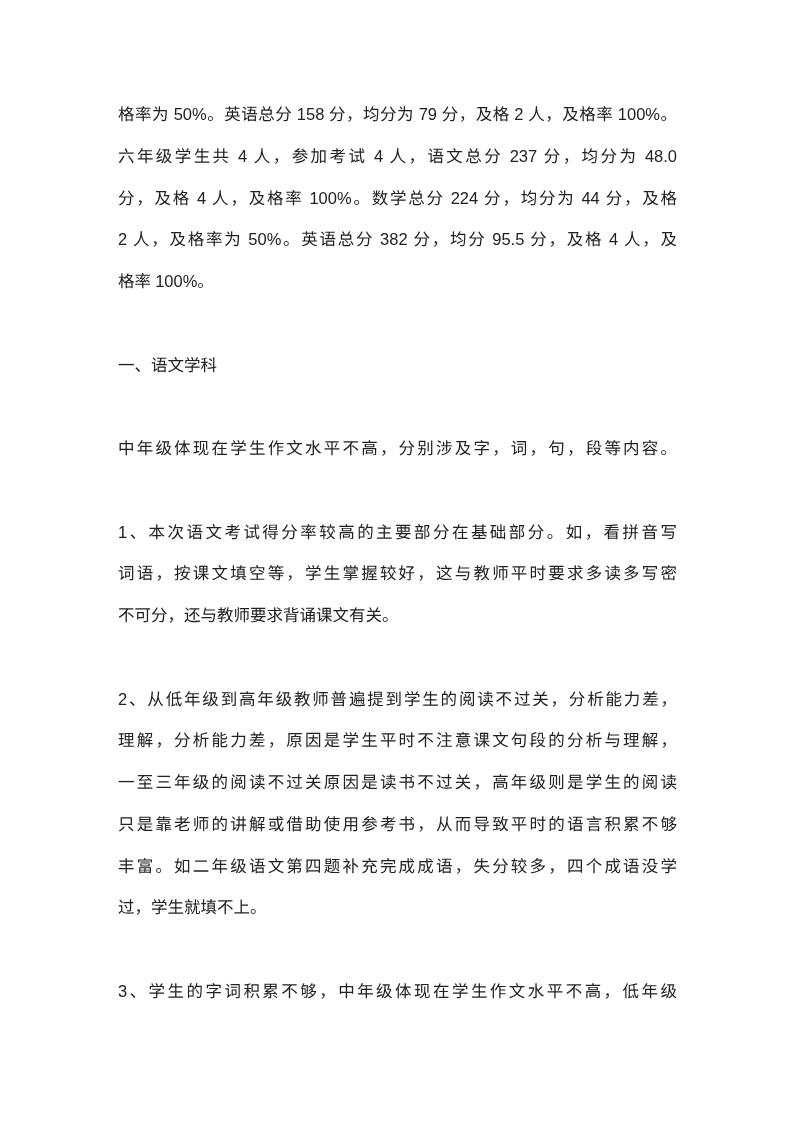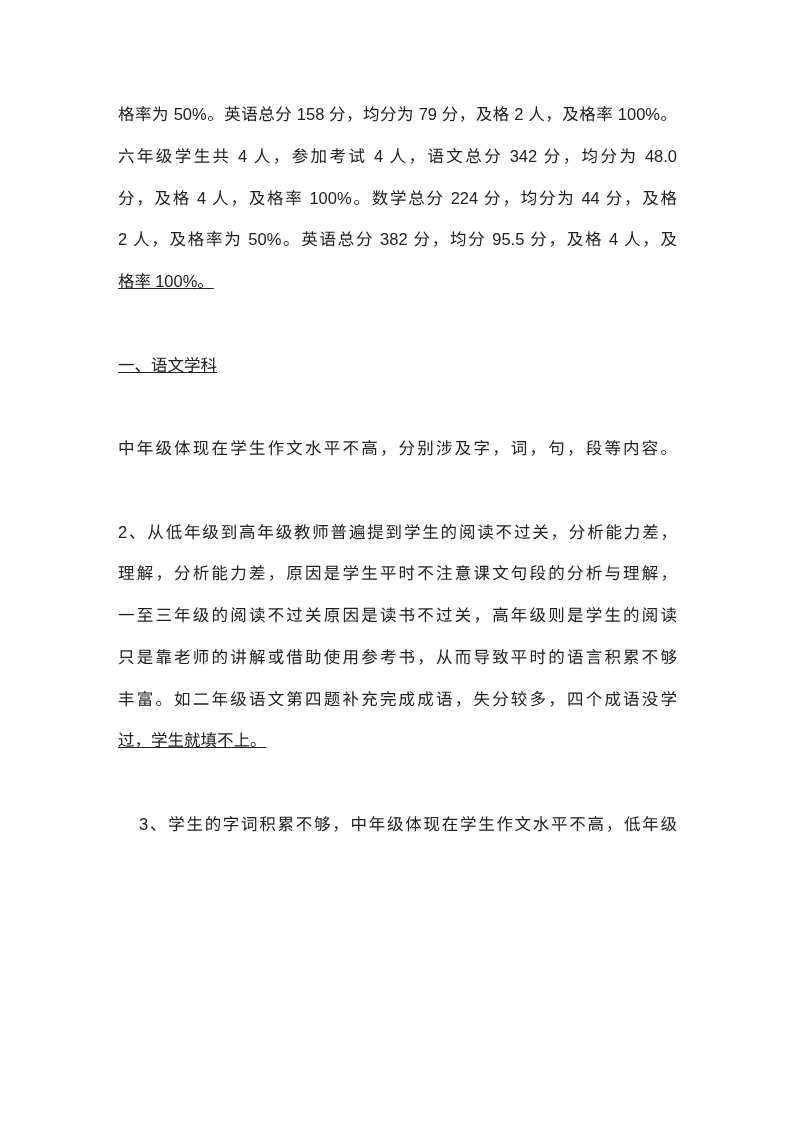--- a/index.html
+++ b/index.html
@@ -19,67 +19,71 @@
   .text-block {
     position: absolute;
     left: 118px;
     top: 94px;
     width: 559px;
   }
   .para {
     margin: 0 0 41.75px 0;
     padding: 0;
   }
-  .para:last-child { margin-bottom: 0; margin-left: 21px; }
+  .para:last-child { margin-bottom: 0; }
   .line {
     font-size: 16.5px;
     line-height: 41.75px;
     height: 41.75px;
     overflow: hidden;
     white-space: normal;
   }
   
   .line.j {
     text-align: justify;
     text-align-last: justify;
     text-justify: inter-character;
   }
   
   .line.l {
     text-align: center;
     text-align-last: left;
-    text-decoration: underline;
   }
   
   .latin {
     font-family: "Liberation Sans", "DejaVu Sans", sans-serif;
   }
 </style>
 </head>
 <body>
 
 <div class="page" style="color: rgb(33, 33, 33); background: rgb(255, 255, 255);">
   <div class="text-block">
 
     <div class="para">
       <div class="line j">格率为 <span class="latin">50%</span>。英语总分 <span class="latin">158</span> 分，均分为 <span class="latin">79</span> 分，及格 <span class="latin">2</span> 人，及格率 <span class="latin">100%</span>。</div>
-      <div class="line j">六年级学生共 <span class="latin">4</span> 人，参加考试 <span class="latin">4</span> 人，语文总分 <span class="latin">342</span> 分，均分为 <span class="latin">48.0</span></div>
+      <div class="line j">六年级学生共 <span class="latin">4</span> 人，参加考试 <span class="latin">4</span> 人，语文总分 <span class="latin">237</span> 分，均分为 <span class="latin">48.0</span></div>
       <div class="line j">分，及格 <span class="latin">4</span> 人，及格率 <span class="latin">100%</span>。数学总分 <span class="latin">224</span> 分，均分为 <span class="latin">44</span> 分，及格</div>
       <div class="line j"><span class="latin">2</span> 人，及格率为 <span class="latin">50%</span>。英语总分 <span class="latin">382</span> 分，均分 <span class="latin">95.5</span> 分，及格 <span class="latin">4</span> 人，及</div>
       <div class="line l">格率 <span class="latin">100%</span>。</div>
     </div>
 
     <div class="para">
       <div class="line l">一、语文学科</div>
     </div>
 
     <div class="para">
       <div class="line j">中年级体现在学生作文水平不高，分别涉及字，词，句，段等内容。</div>
     </div>
 
+    <div class="para">
+      <div class="line j"><span class="latin">1</span>、本次语文考试得分率较高的主要部分在基础部分。如，看拼音写</div>
+      <div class="line j">词语，按课文填空等，学生掌握较好，这与教师平时要求多读多写密</div>
+      <div class="line l">不可分，还与教师要求背诵课文有关。</div>
+    </div>
 
     <div class="para">
       <div class="line j"><span class="latin">2</span>、从低年级到高年级教师普遍提到学生的阅读不过关，分析能力差，</div>
       <div class="line j">理解，分析能力差，原因是学生平时不注意课文句段的分析与理解，</div>
       <div class="line j">一至三年级的阅读不过关原因是读书不过关，高年级则是学生的阅读</div>
       <div class="line j">只是靠老师的讲解或借助使用参考书，从而导致平时的语言积累不够</div>
       <div class="line j">丰富。如二年级语文第四题补充完成成语，失分较多，四个成语没学</div>
       <div class="line l">过，学生就填不上。</div>
     </div>
 

